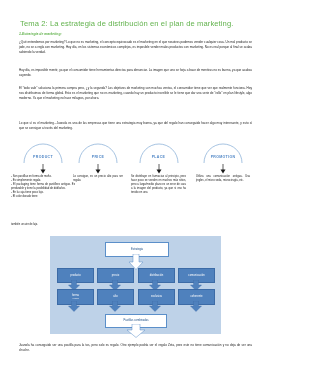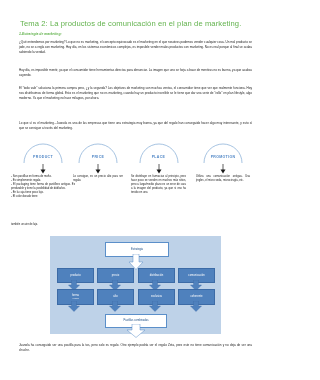--- a/index.html
+++ b/index.html
@@ -82,21 +82,21 @@
   .tiny-note{
     position:absolute;left:11px;top:223px;width:64px;
     font-size:2.6px;line-height:3.6px;color:#1b1b1b;
   }
 </style>
 </head>
 <body>
 
 <div class="page">
 
-  <div class="doc-title">Tema 2: La productos de comunicación en el plan de marketing.</div>
+  <div class="doc-title">Tema 2: La estrategia de distribución en el plan de marketing.</div>
   <div class="sec-heading">1-Estrategia de marketing:</div>
 
   <div class="para" id="p1">¿Qué entendemos por marketing? Lo que no es marketing, el concepto equivocado es el marketing en el que nosotros podemos vender cualquier cosa. Un mal producto se jode, no se a regla con marketing. Hoy día, en los sistemas económicos complejos, es imposible vender malos productos con marketing. No es real porque al final se acaba sabiendo la verdad.</div>
   <div class="para" id="p2">Hoy día, es imposible mentir, ya que el consumidor tiene herramientas directas para denunciar. La imagen que uno se forja a base de mentiras no es buena, ya que acabas cayendo.</div>
   <div class="para" id="p3">El "todo vale" soluciona la primera compra pero, ¿y la segunda? Los objetivos de marketing son muchas ventas, el consumidor tiene que ver que realmente funciona. Hoy nos distribuimos de forma global. Esto es el marketing que no es marketing, cuando hay un producto increíble se le tiene que dar una serie de "rollo" en plan lifestyle, algo moderno. Ya que el marketing no hace milagros, por ahora.</div>
   <div class="para" id="p4">Lo que sí es el marketing...Juanola es una de las empresas que tiene una estrategia muy buena, ya que del regalo han conseguido hacer algo muy interesante, y esto sí que se consigue a través del marketing.</div>
 
   <div class="ps">
 
     <div class="pcol" id="col1">

